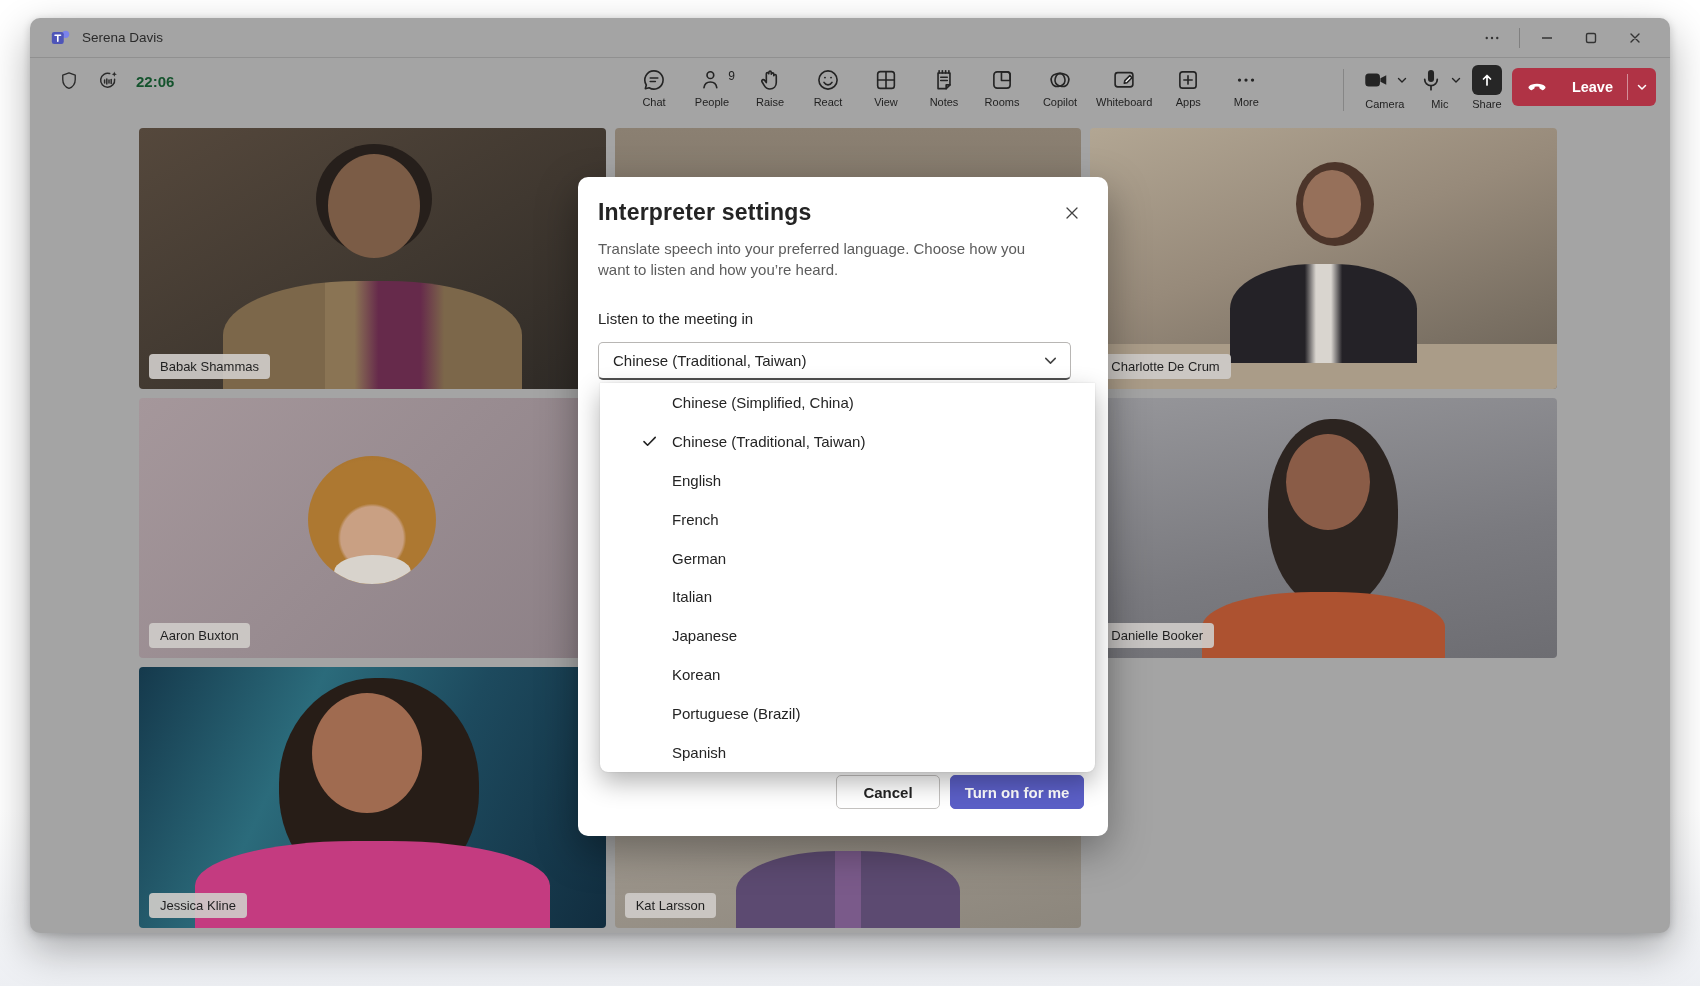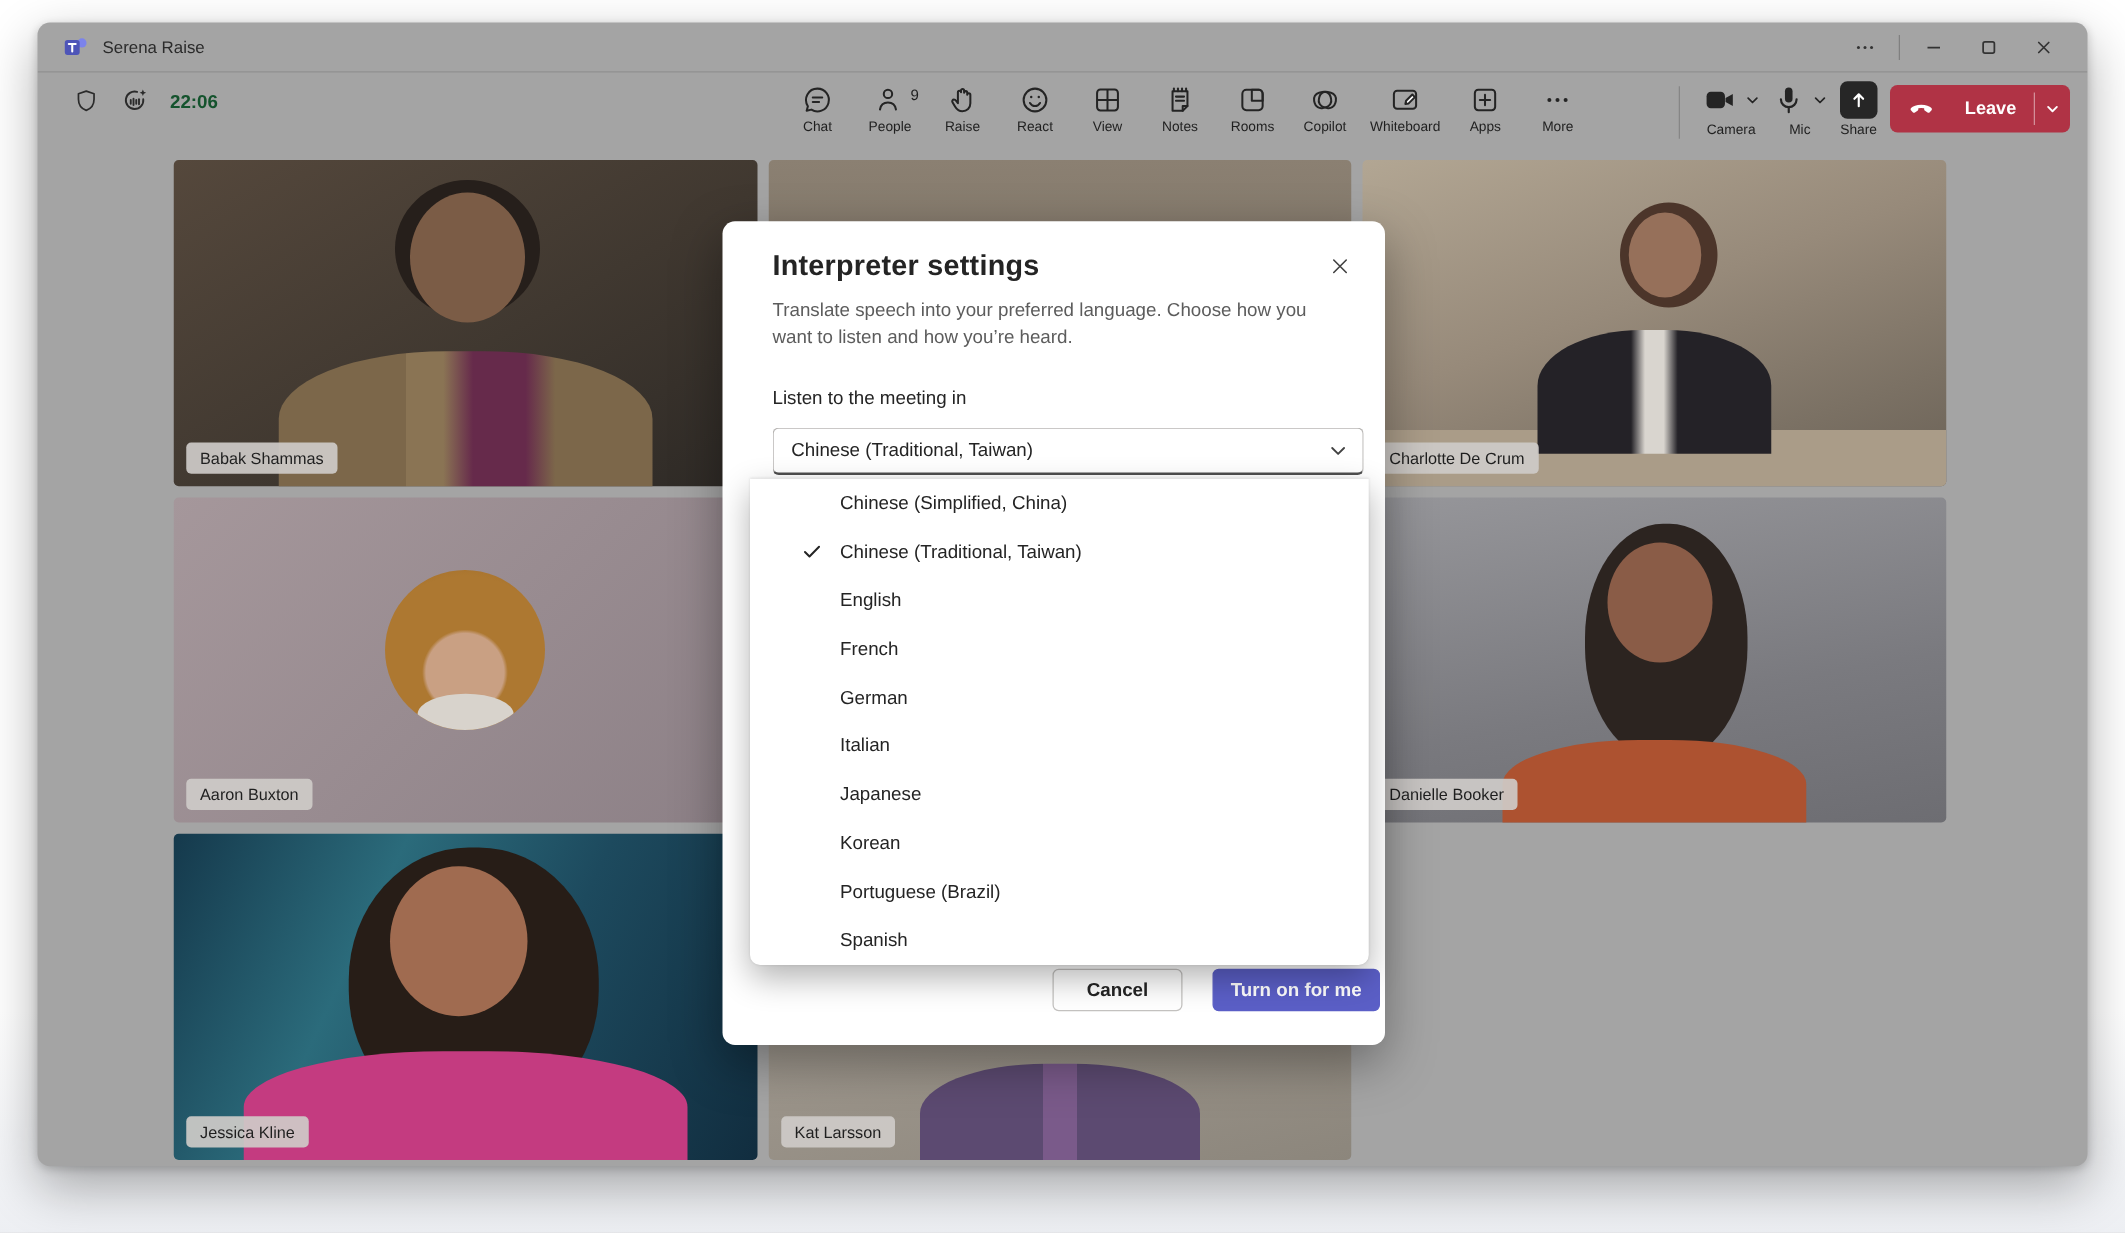--- a/index.html
+++ b/index.html
@@ -91,58 +91,58 @@
   .av-aaron::after { content:""; position:absolute; left:20%; bottom:-4px; width:60%; height:26%;
      background:#d8d3cc; border-radius:50% 50% 0 0; }
   .av-allan { background:radial-gradient(circle at 50% 45%, #c79a72 0 34%, #7a4a3d 60%, #8c5f55 100%); }
   .av-allan::before { content:""; position:absolute; left:24%; top:4%; width:52%; height:26%;
      background:#2e241d; border-radius:50% 50% 40% 40%; }
   .av-allan::after { content:""; position:absolute; left:26%; bottom:-6px; width:48%; height:28%;
      background:#cfc9bf; border-radius:50% 50% 0 0; }
   
   #dialog { position:absolute; left:578px; top:177px; width:530px; height:659px;
     background:#ffffff; border-radius:10px; z-index:40;
-    box-shadow:0 14px 40px rgba(0,0,0,.35); padding:22px 40px; }
+    box-shadow:0 14px 40px rgba(0,0,0,.35); padding:22px 20px; }
   #dlg-title { font-size:23px; font-weight:700; color:#242424; letter-spacing:.2px; }
   #dlg-close { position:absolute; right:22px; top:22px; width:28px; height:28px;
     display:flex; align-items:center; justify-content:center; border-radius:4px; }
   #dlg-desc { margin-top:12px; font-size:15px; line-height:21px; color:#5c5c5c; width:452px; }
   #dlg-listen-label { margin-top:30px; font-size:15px; color:#242424; }
   #dlg-select { margin-top:15px; width:473px; height:38px; border:1px solid #b8b6b4;
     border-bottom:2px solid #4f4f4f; border-radius:5px; background:#fff;
     display:flex; align-items:center; padding:0 12px 0 14px; }
   #dlg-select-value { font-size:15px; color:#242424; }
   #dlg-select .chev { margin-left:auto; }
   #flyout { position:absolute; left:22px; top:206px; width:495px; height:389px;
     background:#ffffff; border-radius:0 0 8px 8px; z-index:5;
     box-shadow:0 10px 26px rgba(0,0,0,.30), 0 0 2px rgba(0,0,0,.12); overflow:hidden; }
   .lang-item { position:relative; height:38.9px; display:flex; align-items:center;
     padding-left:48px; font-size:15px; color:#242424; cursor:default;margin-left:24px; }
   .lang-check { position:absolute; left:17px; top:50%; transform:translateY(-50%); }
-  #dlg-buttons { position:absolute; right:4px; top:598px; display:flex; gap:24px;justify-content:flex-end; }
+  #dlg-buttons { position:absolute; right:24px; top:598px; display:flex; gap:10px;justify-content:flex-end; }
   .btn { height:34px; border-radius:5px; font-size:15px; font-weight:600;
     display:flex; align-items:center; justify-content:center; cursor:default;
     font-family:"Liberation Sans", sans-serif; }
   #btn-cancel { width:104px; background:#fff; border:1px solid #c4c2c0; color:#242424; }
   #btn-confirm { width:134px; background:var(--accent,#5b5fc7); border:1px solid var(--accent,#5b5fc7); color:#fff; }
 </style>
 </head>
 <body>
 
 <div id="window">
 
   <div id="titlebar">
     <span>
       <svg width="22" height="22" viewBox="0 0 24 24">
         <circle cx="17" cy="8" r="4" fill="#7b83eb"></circle>
         <rect x="2" y="5.5" width="13" height="13" rx="2.5" fill="#4e55b8"></rect>
         <path d="M5.5 9h6M8.5 9v6.5" stroke="#fff" stroke-width="1.8" stroke-linecap="round"></path>
       </svg>
     </span>
-    <span class="tb-title">Serena Raise</span>
+    <span class="tb-title">Serena Davis</span>
     <div class="tb-right">
       <div class="tb-btn">
         <svg width="18" height="18" viewBox="0 0 24 24">
             <circle cx="5" cy="12" r="1.6" fill="#333"></circle>
             <circle cx="12" cy="12" r="1.6" fill="#333"></circle>
             <circle cx="19" cy="12" r="1.6" fill="#333"></circle>
           </svg>
       </div>
       <div class="tb-divider"></div>
       <div class="tb-btn">

